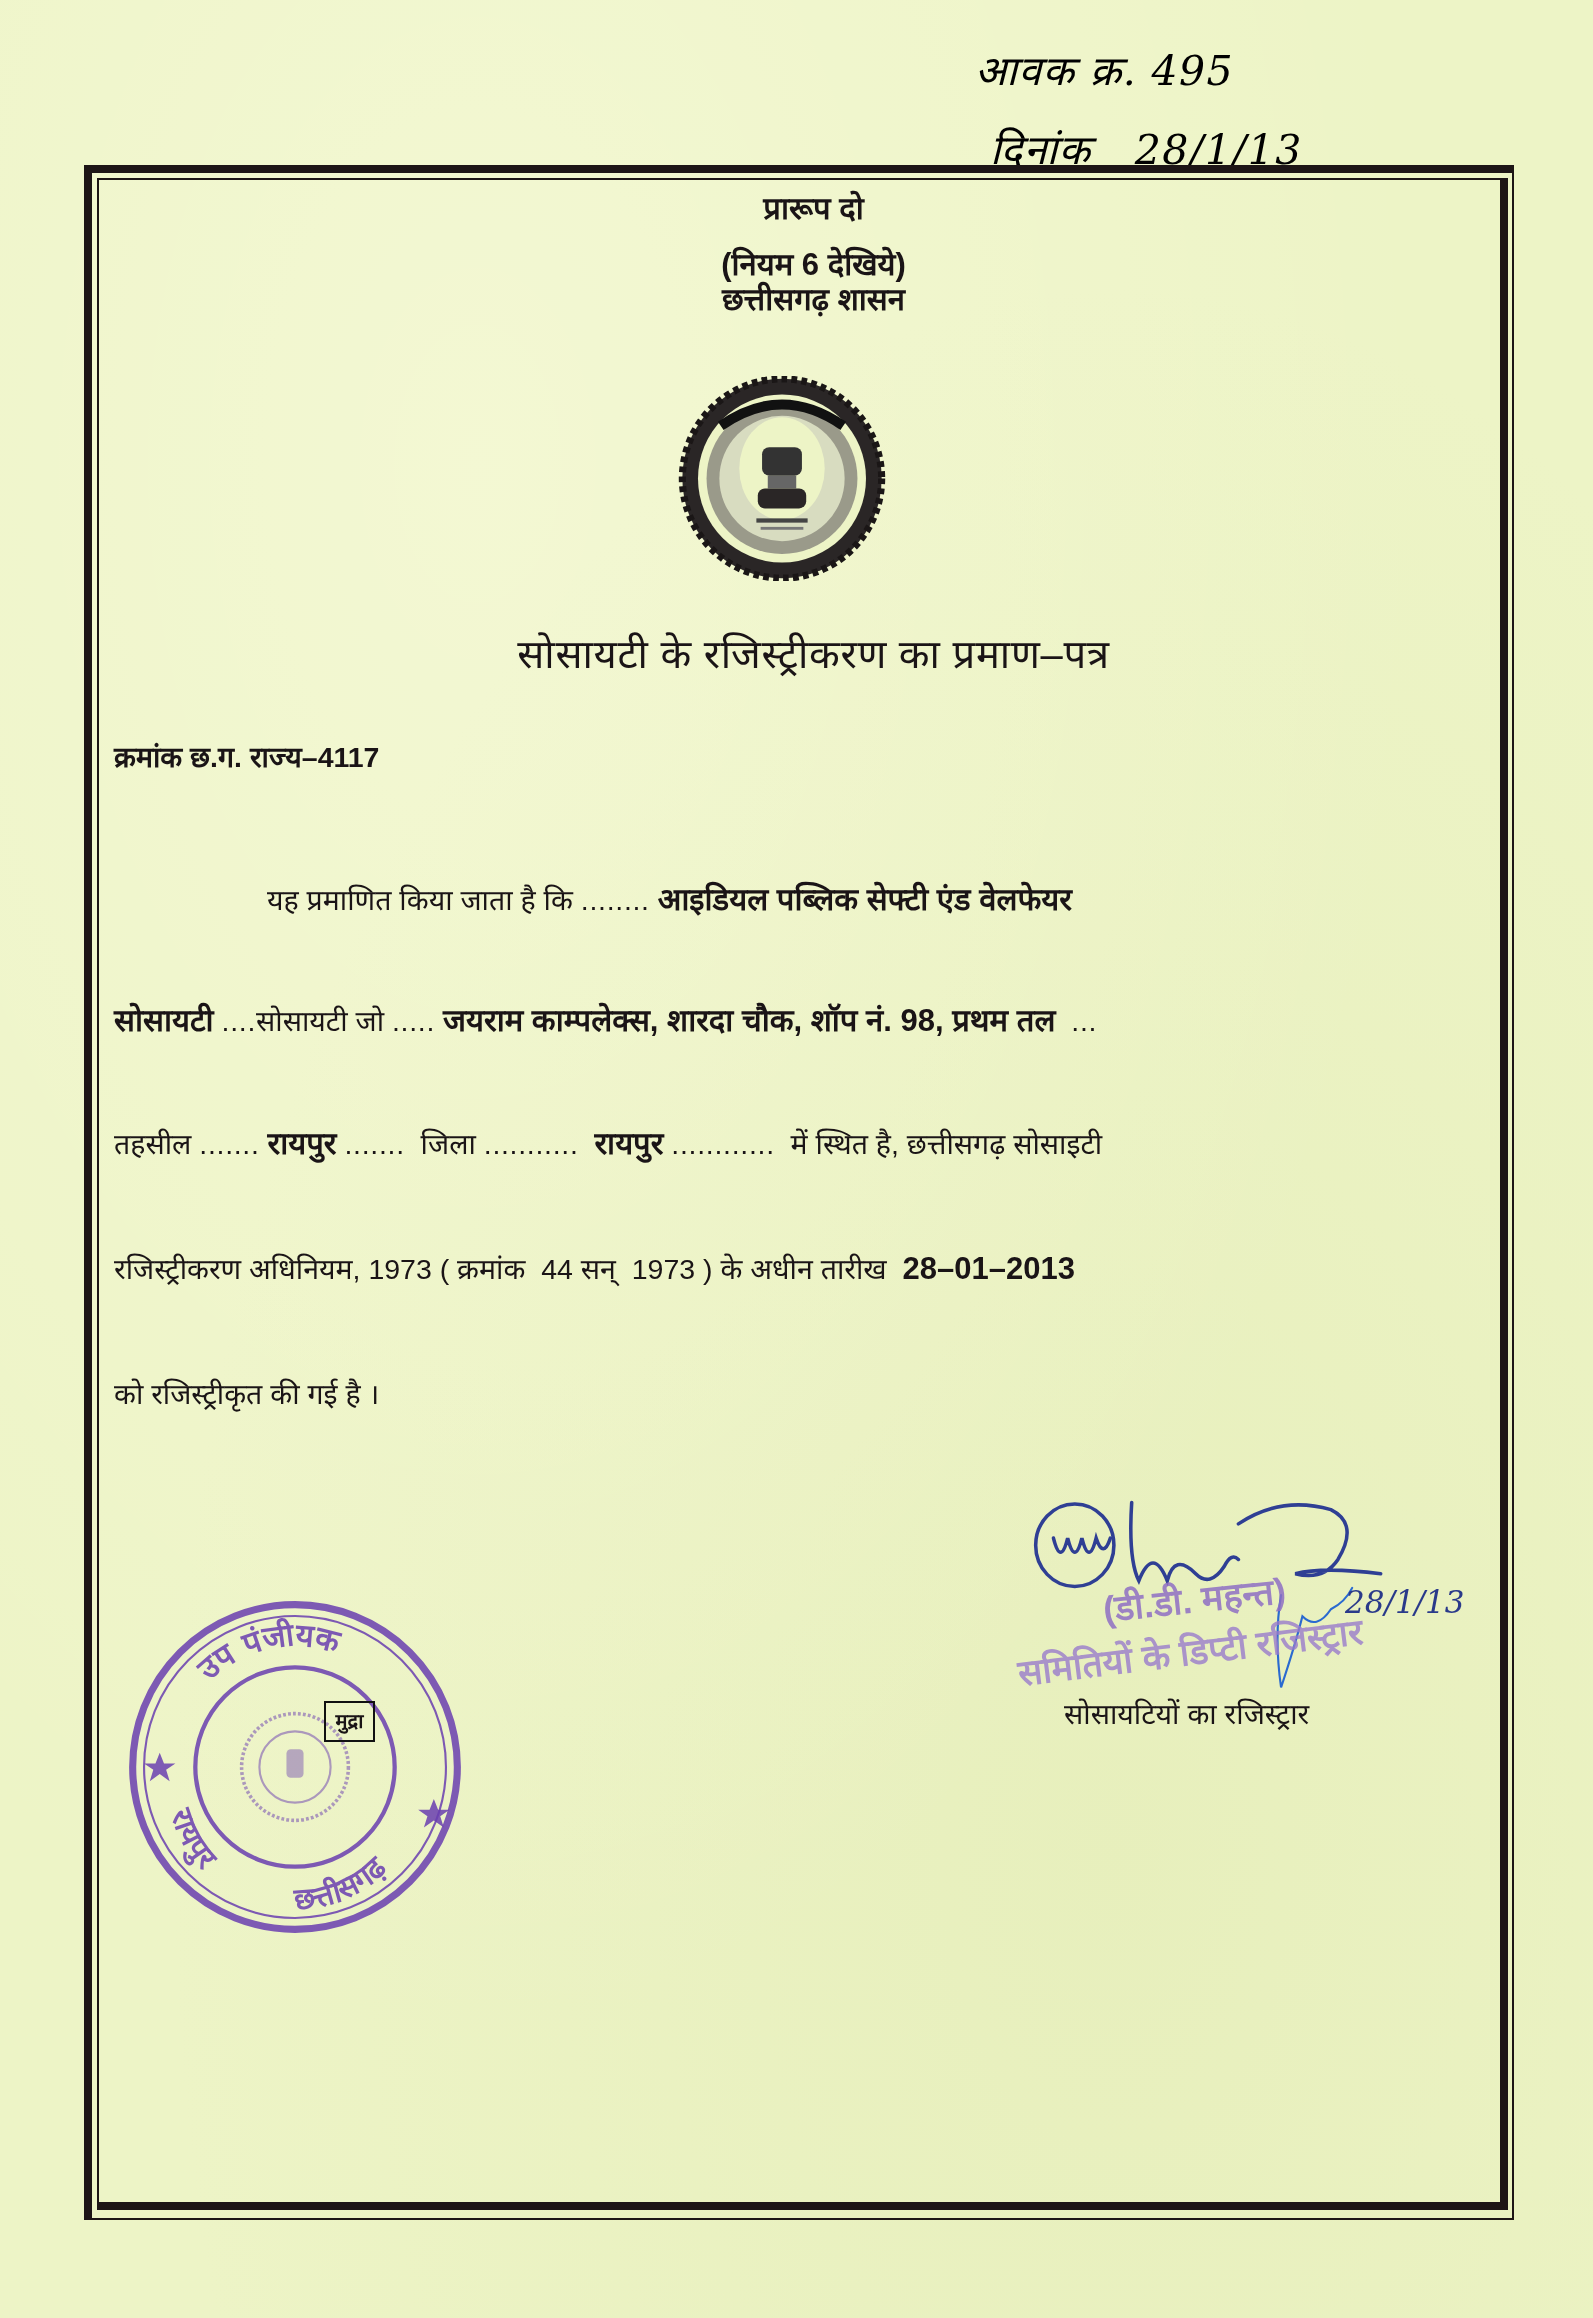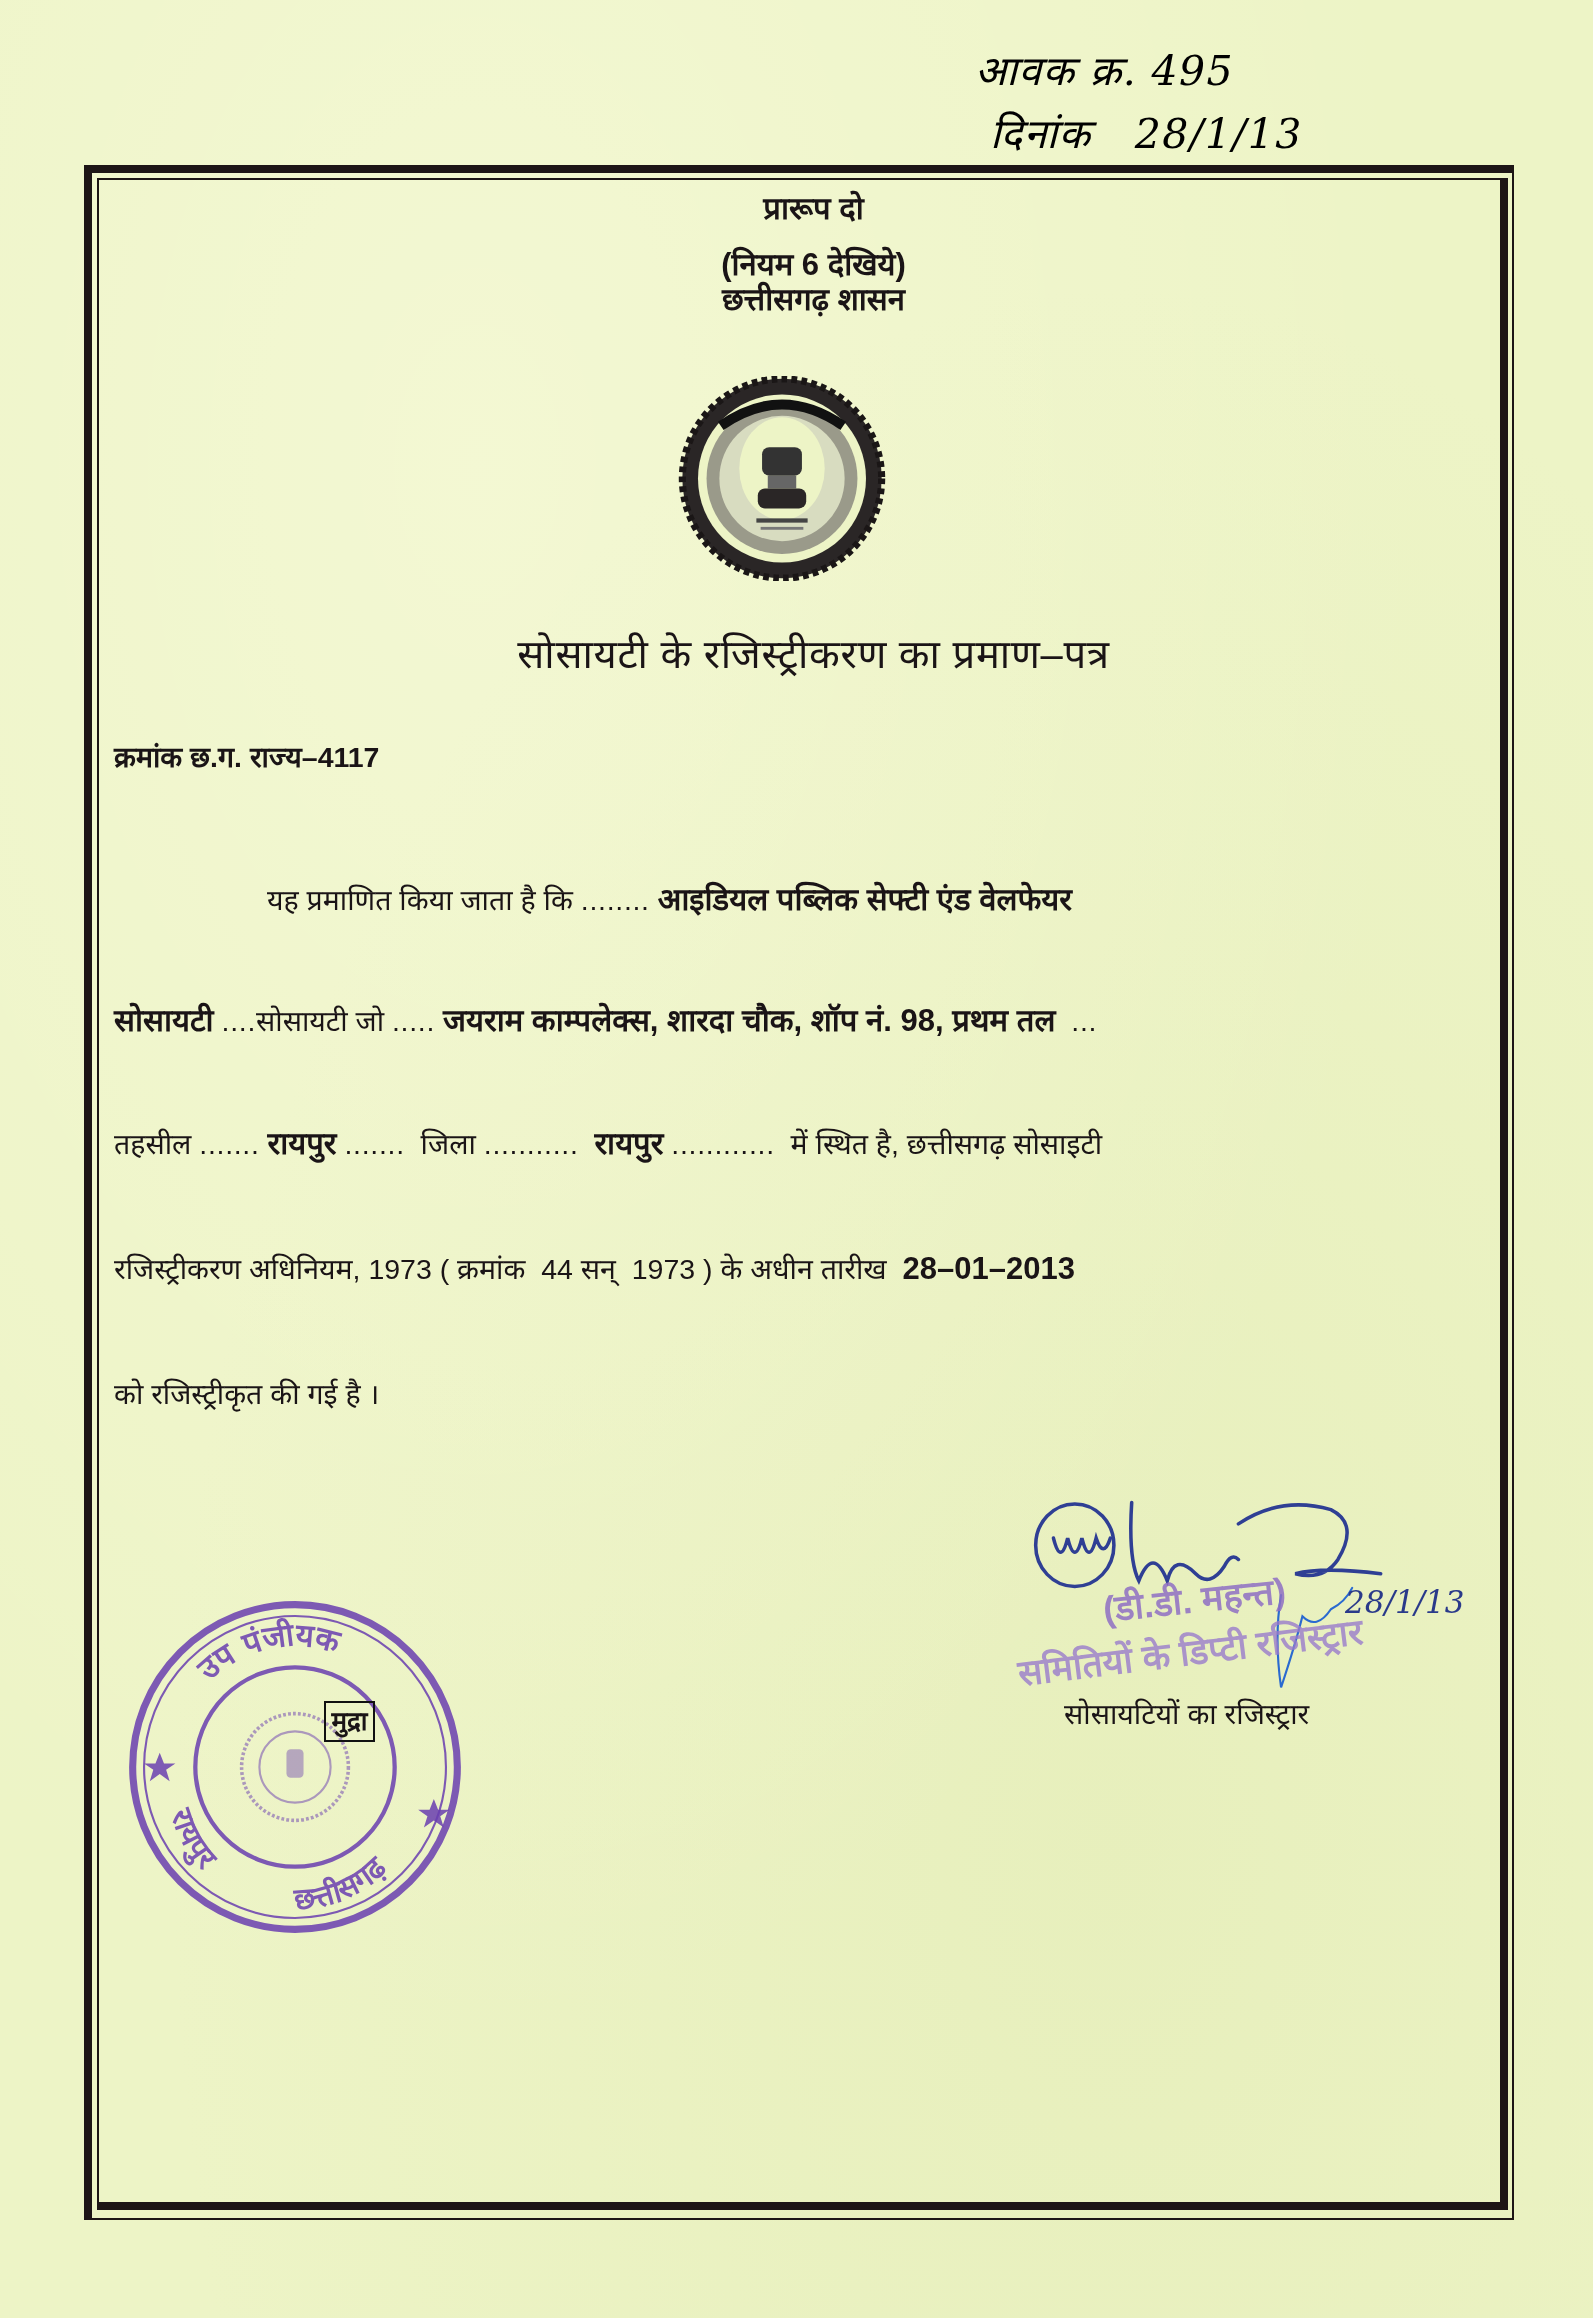--- a/index.html
+++ b/index.html
@@ -10,21 +10,21 @@
       radial-gradient(ellipse at 30% 20%, rgba(255,255,235,0.35), transparent 60%),
       radial-gradient(ellipse at 70% 80%, rgba(220,230,170,0.35), transparent 60%);
     font-family:"Liberation Sans","DejaVu Sans",sans-serif;
     color:#1a1416;
   }
   .hand {
     position:absolute; font-family:"DejaVu Serif",serif; font-style:italic;
     color:#000000; font-size:41px; letter-spacing:1.4px;
   }
   .hand.l1 { left:975px; top:41px; }
-  .hand.l2 { left:990px; top:104px; }
+  .hand.l2 { left:990px; top:120px; }
 
   
   .frame-outer {
     position:absolute; left:84px; top:165px; width:1420px; height:2045px;
     border-top:8.5px solid #1d1516; border-left:8.5px solid #1d1516;
     border-right:2.1px solid #1d1516; border-bottom:2.1px solid #1d1516;
   }
   .frame-inner {
     position:absolute; left:97px; top:178px; width:1401px; height:2022px;
     border-top:2.1px solid #1d1516; border-left:2.1px solid #1d1516;
@@ -48,21 +48,21 @@
   .l-a { left:267px; top:877px; }
   .l-b { left:114px; top:998px; }
   .l-c { left:114px; top:1121px; }
   .l-d { left:114px; top:1249px; }
   .l-e { left:114px; top:1374px; }
   .dots { letter-spacing:0.7px; }
 
   .stamp { position:absolute; left:117px; top:1589px; width:356px; height:356px; }
   .mudra {
     position:absolute; left:324px; top:1701px; width:47px; height:37px;
-    border:2.8px solid #111; font-size:26px; font-weight:bold; text-align:center; line-height:37px;
+    border:2.8px solid #111; font-size:20px; font-weight:bold; text-align:center; line-height:37px;
     background:transparent;
   }
 
   .sig { position:absolute; left:1025px; top:1488px; width:441px; height:214px; }
   .seal-name {
     position:absolute; left:1103px; top:1584px; font-size:36px; font-weight:bold;
     color:#8f6fc4; opacity:0.85; transform:rotate(-6deg); transform-origin:left center;
   }
   .seal-title {
     position:absolute; left:1018px; top:1648px; font-size:36px; font-weight:bold;

